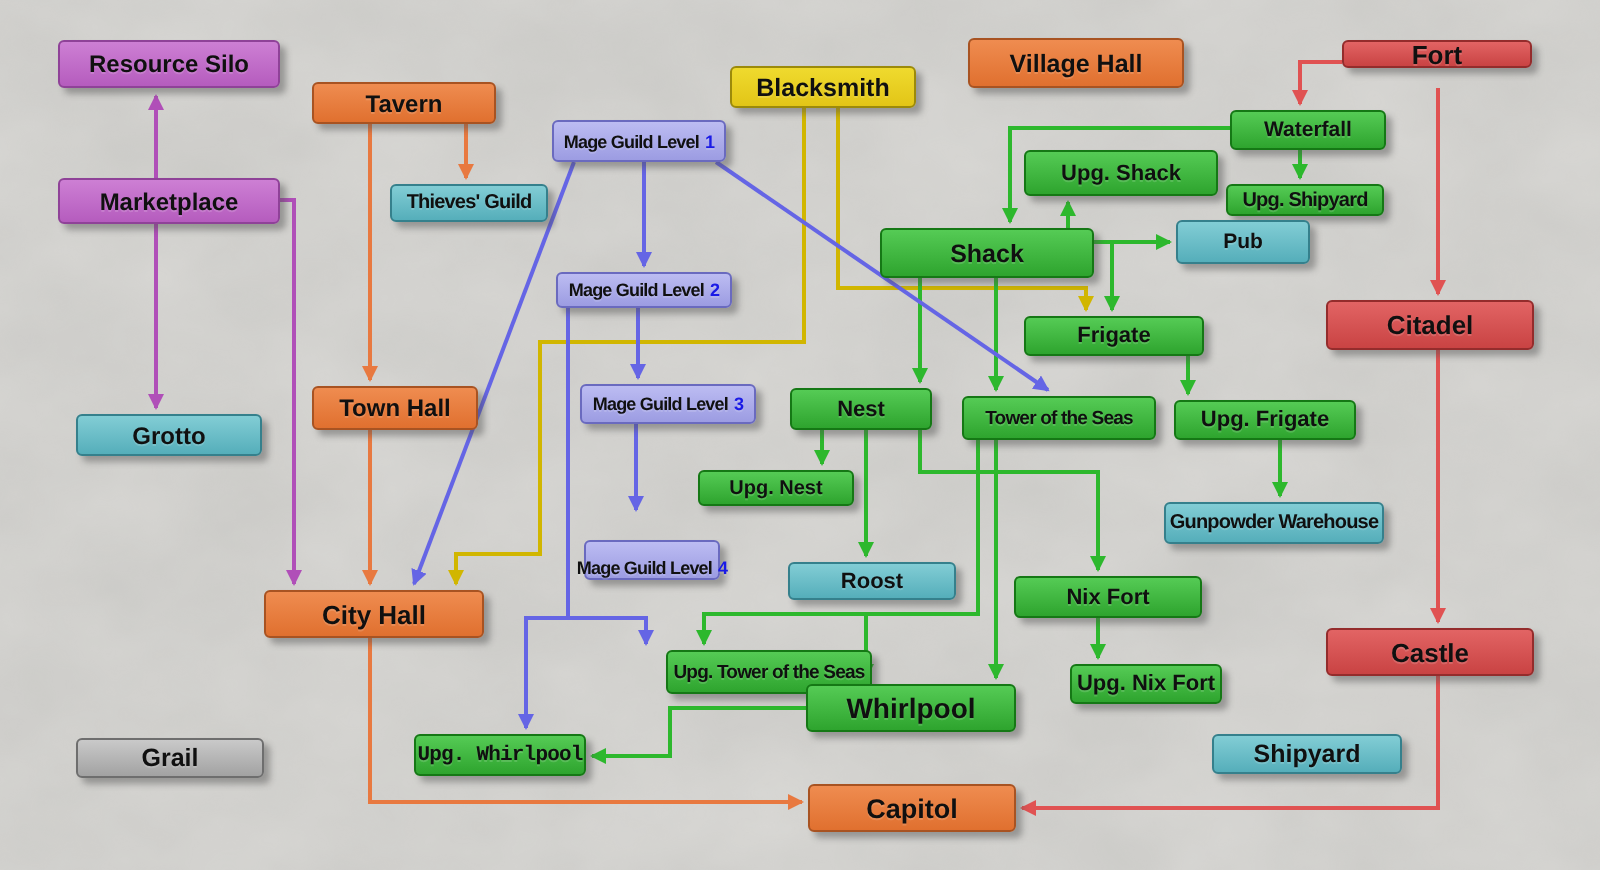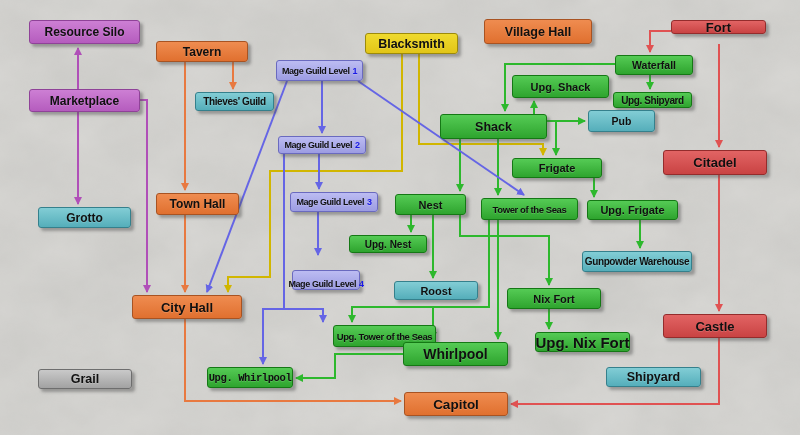--- a/index.html
+++ b/index.html
@@ -177,21 +177,21 @@
       </div>
       <div class="node tight" style="left: 481px; top: 198px; width: 97px; height: 22px; font-size: 9.5px; background: linear-gradient(rgb(85, 203, 85), rgb(46, 164, 46)); border-color: rgb(21, 120, 21);">
         <span>Tower of the Seas</span>
       </div>
       <div class="node tight" style="left: 285px; top: 325px; width: 103px; height: 22px; font-size: 9.5px; background: linear-gradient(rgb(85, 203, 85), rgb(46, 164, 46)); border-color: rgb(21, 120, 21); margin-left: 48px;">
         <span>Upg. Tower of the Seas</span>
       </div>
       <div class="node" style="left: 507px; top: 288px; width: 94px; height: 21px; font-size: 11px; background: linear-gradient(rgb(85, 203, 85), rgb(46, 164, 46)); border-color: rgb(21, 120, 21);">
         <span>Nix Fort</span>
       </div>
-      <div class="node" style="left: 535px; top: 332px; width: 95px; height: 20px; font-size: 15px; background: linear-gradient(rgb(85, 203, 85), rgb(46, 164, 46)); border-color: rgb(21, 120, 21);">
+      <div class="node" style="left: 535px; top: 332px; width: 76px; height: 20px; font-size: 11px; background: linear-gradient(rgb(85, 203, 85), rgb(46, 164, 46)); border-color: rgb(21, 120, 21);">
         <span>Upg. Nix Fort</span>
       </div>
       <div class="node" style="left: 403px; top: 342px; width: 105px; height: 24px; font-size: 14px; background: linear-gradient(rgb(85, 203, 85), rgb(46, 164, 46)); border-color: rgb(21, 120, 21);">
         <span>Whirlpool</span>
       </div>
       <div class="node tight" style="left: 207px; top: 367px; width: 86px; height: 21px; font-size: 10.5px; background: linear-gradient(rgb(85, 203, 85), rgb(46, 164, 46)); border-color: rgb(21, 120, 21); font-family: Liberation Mono, monospace;">
         <span>Upg. Whirlpool</span>
       </div>
       <div class="node" style="left: 663px; top: 314px; width: 104px; height: 24px; font-size: 13px; background: linear-gradient(rgb(226, 100, 100), rgb(201, 67, 67)); border-color: rgb(148, 44, 44);">
         <span>Castle</span>

